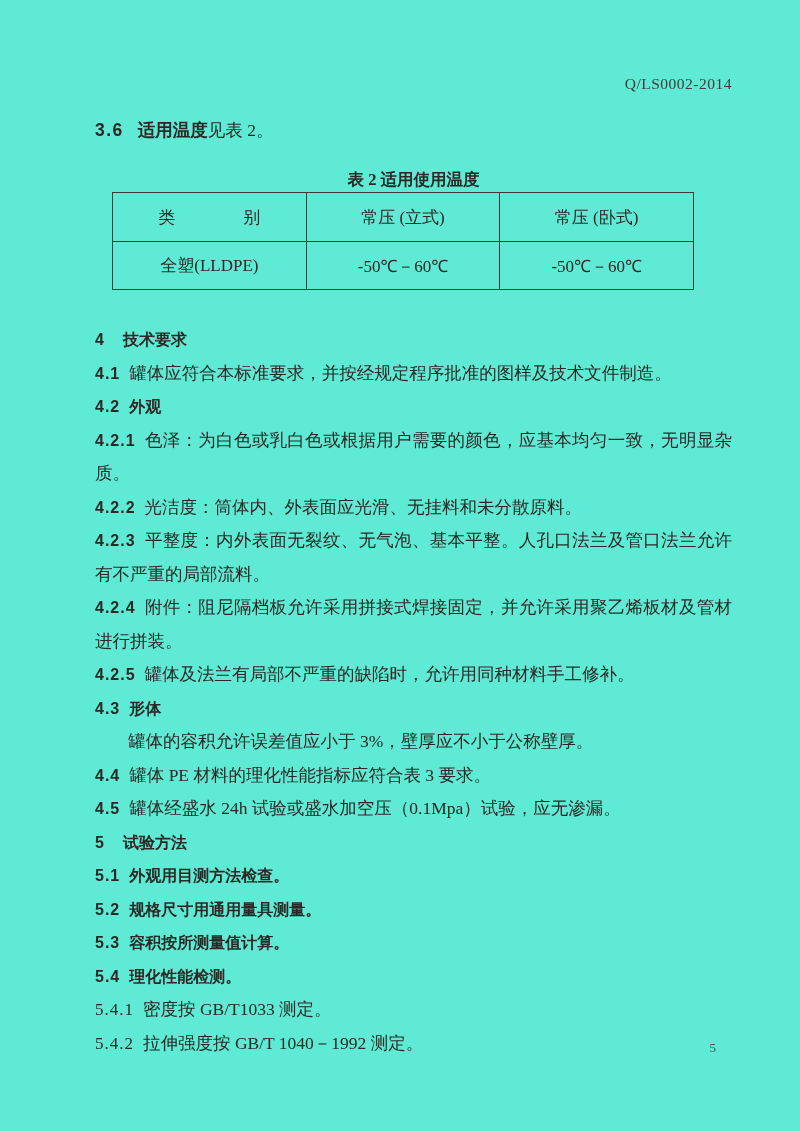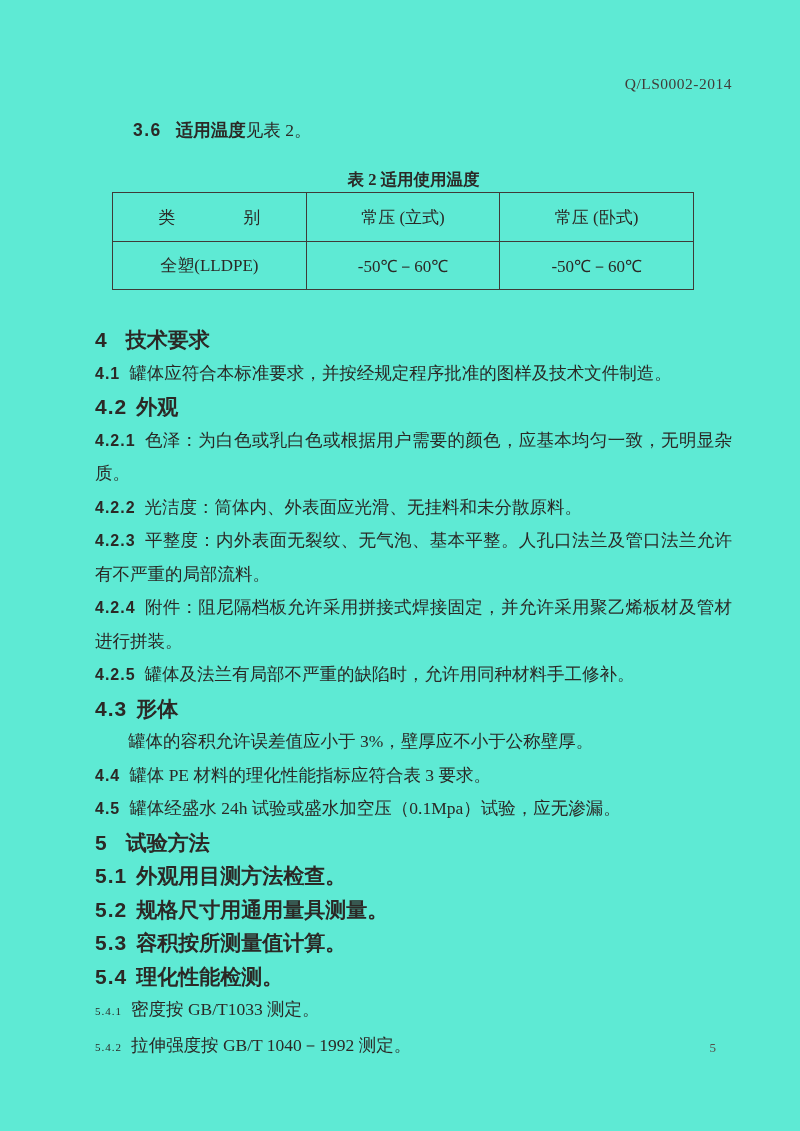--- a/index.html
+++ b/index.html
@@ -31,21 +31,20 @@
   .clause36 {
     margin-top: 27px;
     line-height: 22px;
     font-size: 17.5px;
   }
   .clause36 .num {
     font-family: "Liberation Sans", sans-serif;
     font-weight: 700;
     letter-spacing: 1.5px;
     margin-right: 14px;
-    margin-left: 38px;
   }
   .clause36 .bold-label {
     font-family: "Liberation Sans", sans-serif;
     font-weight: 700;
   }
   .clause36 .rest {
     font-family: "Liberation Serif", serif;
   }
   
   .table-caption {
@@ -86,36 +85,36 @@
   }
   .content p .num {
     letter-spacing: 1px;
     margin-right: 9px;
   }
   
   .content p.h,
   .content p.hb {
     font-family: "Liberation Sans", sans-serif;
     font-weight: 700;
-    font-size: 21px;
+    font-size: 16px;
   }
   .content p.h.l1 .num { margin-right: 18px; }
   
   .content p.b {
     font-family: "Liberation Serif", serif;
   }
   .content p.b .num {
     font-family: "Liberation Sans", sans-serif;
     font-weight: 700;
     font-size: 16px;
   }
   .content p.b.sn .num {
     font-family: "Liberation Serif", serif;
     font-weight: 400;
-    font-size: 11px;
+    font-size: 17px;
   }
   .content p.ind {
     text-indent: 33px;
   }
   
   .page-number {
     position: absolute;
     top: 1040px;
     right: 84px;
     font-size: 13px;

